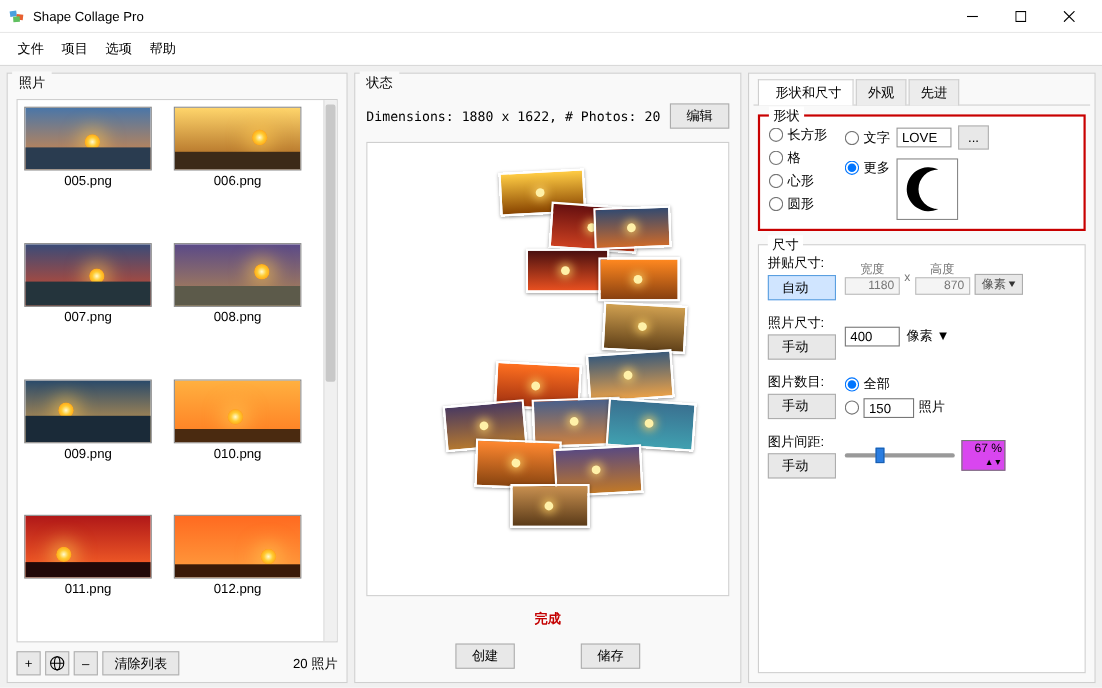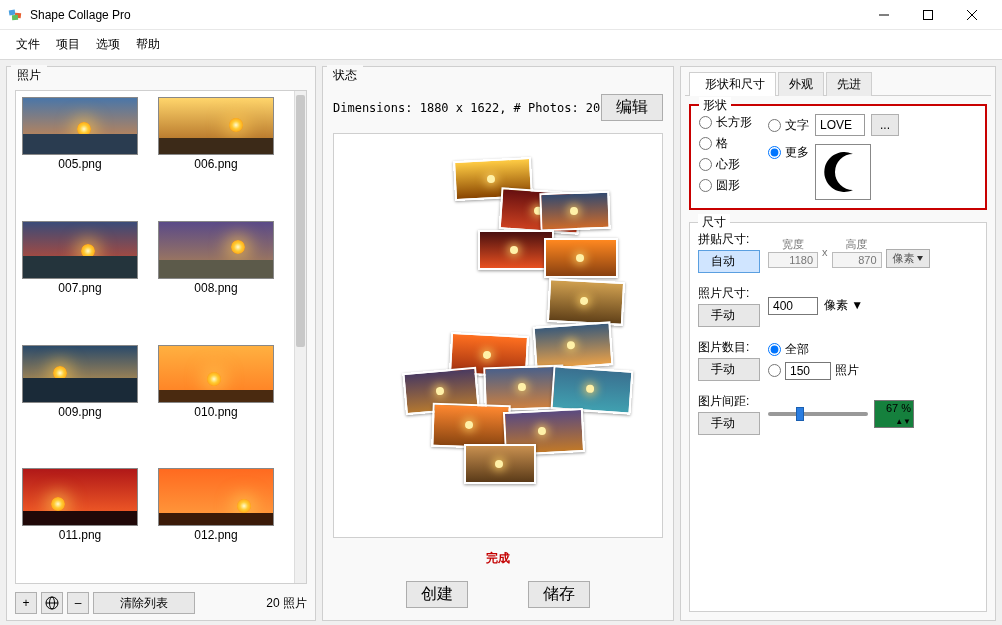--- a/index.html
+++ b/index.html
@@ -40,25 +40,25 @@
 .photo-cell { width: 116px; text-align:center; }
 .thumb { width: 116px; height: 58px; position:relative; overflow:hidden; border:1px solid #888;}
 .thumb .sky { position:absolute; inset:0; }
 .thumb .sun { position:absolute; width:14px; height:14px; border-radius:50%; background: radial-gradient(circle,#fffbd0 0%,#ffcc33 40%,#ff8800 100%); box-shadow: 0 0 16px 6px rgba(255,200,80,.6);}
 .thumb .land { position:absolute; left:0; right:0; bottom:0; }
 .caption { margin-top:2px; font-size:12px; }
 .scrollbar { position:absolute; right:0; top:0; bottom:0; width:12px; background:#f0f0f0; border-left:1px solid #ddd;}
 .scrollbar .thumbv { position:absolute; top:4px; bottom:48%; left:1px; right:1px; background:#c8c8c8; border-radius:2px;}
 .photos-footer { display:flex; align-items:center; padding:4px 8px 6px 8px; gap:4px; }
 .smbtn { background:#e8e8e8; border:1px solid #b0b0b0; min-width:22px; height:22px; display:flex; align-items:center; justify-content:center; font-size:12px; cursor:default;}
-.smbtn.wide { padding: 0 26px; }
+.smbtn.wide { padding: 0 10px; }
 .photos-footer .spacer { flex:1; }
 .status-top { padding: 6px 10px; display:flex; align-items:center; font-family: Consolas, monospace; font-size:12px; }
 .status-top .dims { flex:1; }
-.btn { background:#e8e8e8; border:1px solid #adadad; padding: 2px 14px; font-size:16px; cursor:default;}
+.btn { background:#e8e8e8; border:1px solid #adadad; padding: 2px 14px; font-size:12px; cursor:default;}
 .preview { flex:1; margin: 6px 10px; background:#fff; border:1px solid #cfcfcf; position:relative; }
 .collage { position:absolute; inset:0; }
 .collage .piece { position:absolute; border:2px solid #fff; box-shadow: 0 1px 3px rgba(0,0,0,.4); overflow:hidden; }
 .piece .psky { position:absolute; inset:0;}
 .piece .psun { position:absolute; width:8px; height:8px; border-radius:50%; background:#fff1a8; box-shadow:0 0 8px 3px rgba(255,210,100,.7);}
 .done { text-align:center; padding: 6px; color:#c40000; font-weight:bold; }
 .status-footer { display:flex; justify-content:center; gap:60px; padding: 8px 0 12px 0; }
 .right-inner { padding: 4px; display:flex; flex-direction:column; height:100%; }
 .tabstrip { display:flex; border-bottom:1px solid #cfcfcf; gap:2px; padding-left:4px;}
 .tab { border:1px solid #cfcfcf; border-bottom:none; background:#ececec; padding:3px 10px; position:relative; top:1px;}
@@ -78,21 +78,21 @@
 .size-row .lbl { width:62px; }
 .size-row .tinybtn { border:1px solid #adadad; background:#e8e8e8; padding:2px 12px; font-size:12px;}
 .size-row .tinybtn.lit { background:#d0e5ff; border-color:#5a9fe0;}
 .dimbox { display:flex; align-items:center; gap:4px; font-size:11px; color:#777;}
 .dimbox .num { border:1px solid #bbb; background:#f4f4f4; width:50px; padding:1px 4px; text-align:right; font-size:11px; color:#777;}
 .dimbox .unit { border:1px solid #adadad; background:#e8e8e8; padding:1px 6px; font-size:11px; color:#555; display:flex; align-items:center; gap:2px;}
 .numactive { border:1px solid #777; background:#fff; width:50px; padding:1px 4px; text-align:left; font-size:12px;}
 .slider-wrap{ display:flex; align-items:center; gap:6px; flex:1;}
 .slider-track { height:4px; background:#999; width:100px; position:relative; border-radius:2px;}
 .slider-thumb { position:absolute; top:-5px; width:8px; height:14px; background:#2a7de1; border:1px solid #1a5fb0;}
-.pctbox { border:1px solid #777; background:#15803d; width:40px; padding:1px 2px; font-size:11px; text-align:right;}
+.pctbox { border:1px solid #777; background:#d946ef; width:40px; padding:1px 2px; font-size:11px; text-align:right;}
 .right-footer { text-align:center; padding: 8px 0 0 0; }
 .triangle-down { display:inline-block; width:0; height:0; border-left:3px solid transparent; border-right:3px solid transparent; border-top:5px solid #333;}
 </style>
 </head>
 <body>
 
 <div class="titlebar">
   <span class="app-icon">
     <svg viewBox="0 0 16 16">
         <rect x="1" y="3" width="6" height="5" fill="#4aa0e0" transform="rotate(-8 4 5)"></rect>
@@ -315,21 +315,21 @@
             <label class="radio-item">
                 <input type="radio" name="shape" style="">
                 <span>心形</span>
               </label>
             <label class="radio-item">
                 <input type="radio" name="shape" style="">
                 <span>圆形</span>
               </label>
           </div>
           <div class="shape-right">
-            <div style="display:flex; gap:6px;">
+            <div style="display:flex; align-items:center; gap:6px;">
               <label class="radio-item">
                   <input type="radio" name="shape" style="">
                   <span>文字</span>
                 </label>
               <input class="txtinput" value="LOVE" style="">
               <div class="smbtn" style="width:28px;">...</div>
             </div>
             <div style="display:flex; align-items:flex-start; gap:6px;">
               <label class="radio-item">
                   <input type="radio" name="shape" checked="" style="">

